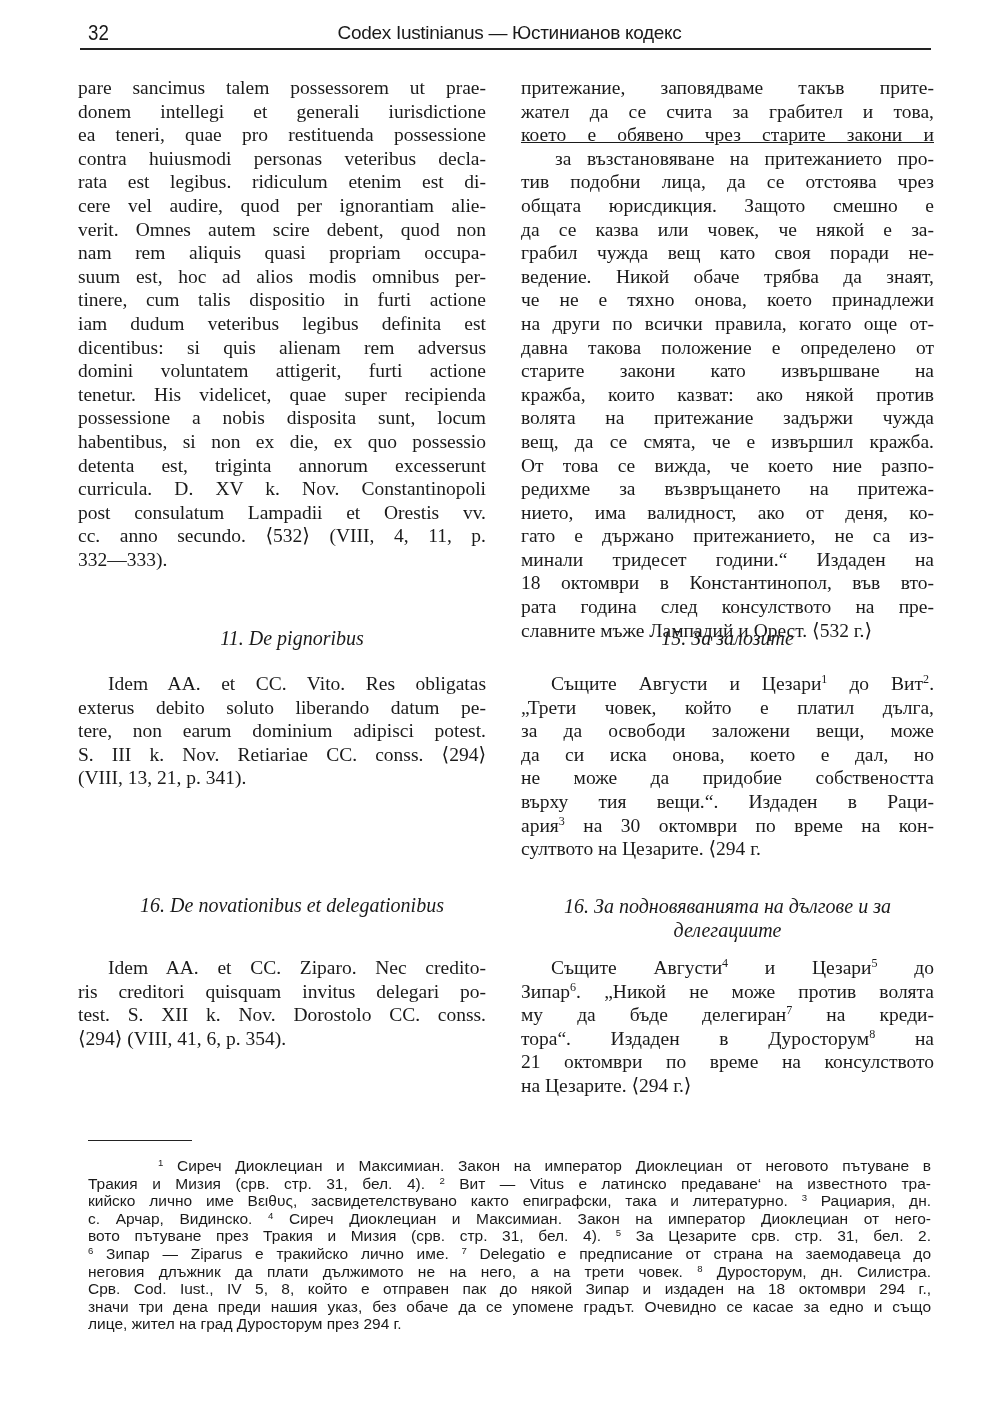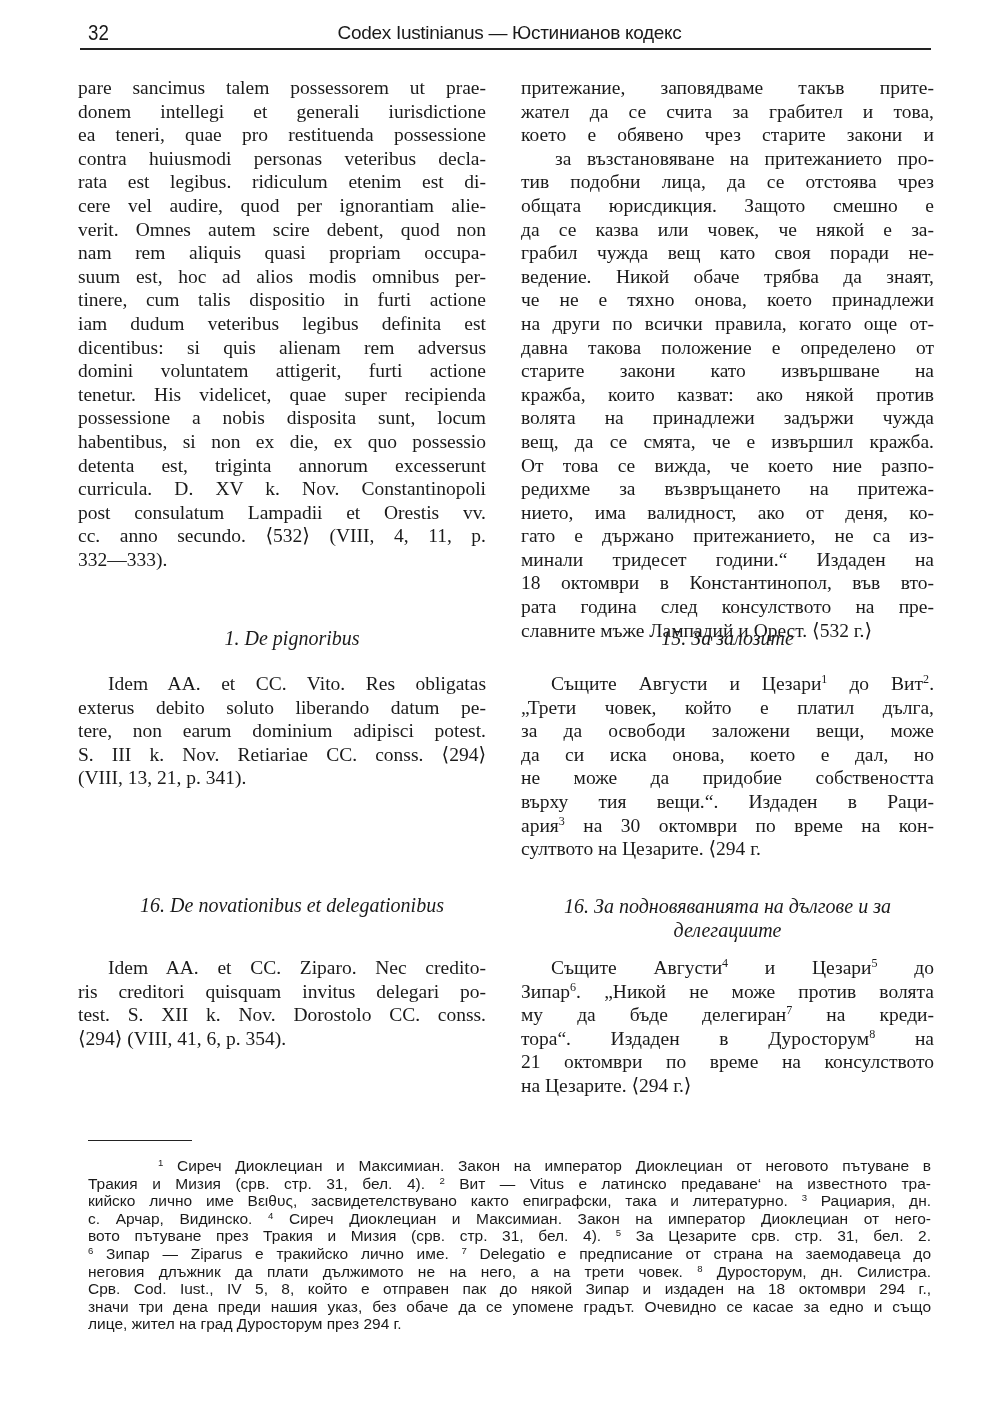--- a/index.html
+++ b/index.html
@@ -65,45 +65,45 @@
     <span class="line" style="display: block;">habentibus, si non ex die, ex quo possessio</span>
     <span class="line" style="display: block;">detenta est, triginta annorum excesserunt</span>
     <span class="line" style="display: block;">curricula. D. XV k. Nov. Constantinopoli</span>
     <span class="line" style="display: block;">post consulatum Lampadii et Orestis vv.</span>
     <span class="line" style="display: block;">cc. anno secundo. ⟨532⟩ (VIII, 4, 11, p.</span>
     <span class="line last" style="display: block;">332—333).</span>
   </div>
 <div class="col col-right" id="s0-right" style="top:76px;">
     <span class="line" style="display: block;">притежание, заповядваме такъв прите-</span>
     <span class="line" style="display: block;">жател да се счита за грабител и това,</span>
-    <span class="line" style="display: block;">което е обявено чрез старите закони и</span>
+    <span class="line" style="display: block; text-decoration: underline;">което е обявено чрез старите закони и</span>
     <span class="line" style="display: block; margin-left: 34px;">за възстановяване на притежанието про-</span>
     <span class="line" style="display: block;">тив подобни лица, да се отстоява чрез</span>
     <span class="line" style="display: block;">общата юрисдикция. Защото смешно е</span>
     <span class="line" style="display: block;">да се казва или човек, че някой е за-</span>
     <span class="line" style="display: block;">грабил чужда вещ като своя поради не-</span>
     <span class="line" style="display: block;">ведение. Никой обаче трябва да знаят,</span>
     <span class="line" style="display: block;">че не е тяхно онова, което принадлежи</span>
     <span class="line" style="display: block;">на други по всички правила, когато още от-</span>
     <span class="line" style="display: block;">давна такова положение е определено от</span>
     <span class="line" style="display: block;">старите закони като извършване на</span>
     <span class="line" style="display: block;">кражба, които казват: ако някой против</span>
-    <span class="line" style="display: block;">волята на принадлежи задържи чужда</span>
+    <span class="line" style="display: block;">волята на притежание задържи чужда</span>
     <span class="line" style="display: block;">вещ, да се смята, че е извършил кражба.</span>
     <span class="line" style="display: block;">От това се вижда, че което ние разпо-</span>
     <span class="line" style="display: block;">редихме за възвръщането на притежа-</span>
     <span class="line" style="display: block;">нието, има валидност, ако от деня, ко-</span>
     <span class="line" style="display: block;">гато е държано притежанието, не са из-</span>
     <span class="line" style="display: block;">минали тридесет години.“ Издаден на</span>
     <span class="line" style="display: block;">18 октомври в Константинопол, във вто-</span>
     <span class="line" style="display: block;">рата година след консулството на пре-</span>
     <span class="line last" style="display: block;">славните мъже Лампадий и Орест. ⟨532 г.⟩</span>
   </div>
 
-<div class="heading" style="left:88px; width:408px; top:627px;">1. De pignoribus</div>
+<div class="heading" style="left:88px; width:408px; top:627px;">11. De pignoribus</div>
 <div class="heading" style="left:521px; width:413px; top:627px;">15. За залозите</div>
 <div class="col col-left" id="s1-left" style="top:672px;">
     <span class="line indent" style="display: block;">Idem AA. et CC. Vito. Res obligatas</span>
     <span class="line" style="display: block;">exterus debito soluto liberando datum pe-</span>
     <span class="line" style="display: block;">tere, non earum dominium adipisci potest.</span>
     <span class="line" style="display: block;">S. III k. Nov. Retiariae CC. conss. ⟨294⟩</span>
     <span class="line last" style="display: block;">(VIII, 13, 21, p. 341).</span>
   </div>
 <div class="col col-right" id="s1-right" style="top:672px;">
     <span class="line indent" style="display: block;">Същите Августи и Цезари<sup>1</sup> до Вит<sup>2</sup>.</span>

